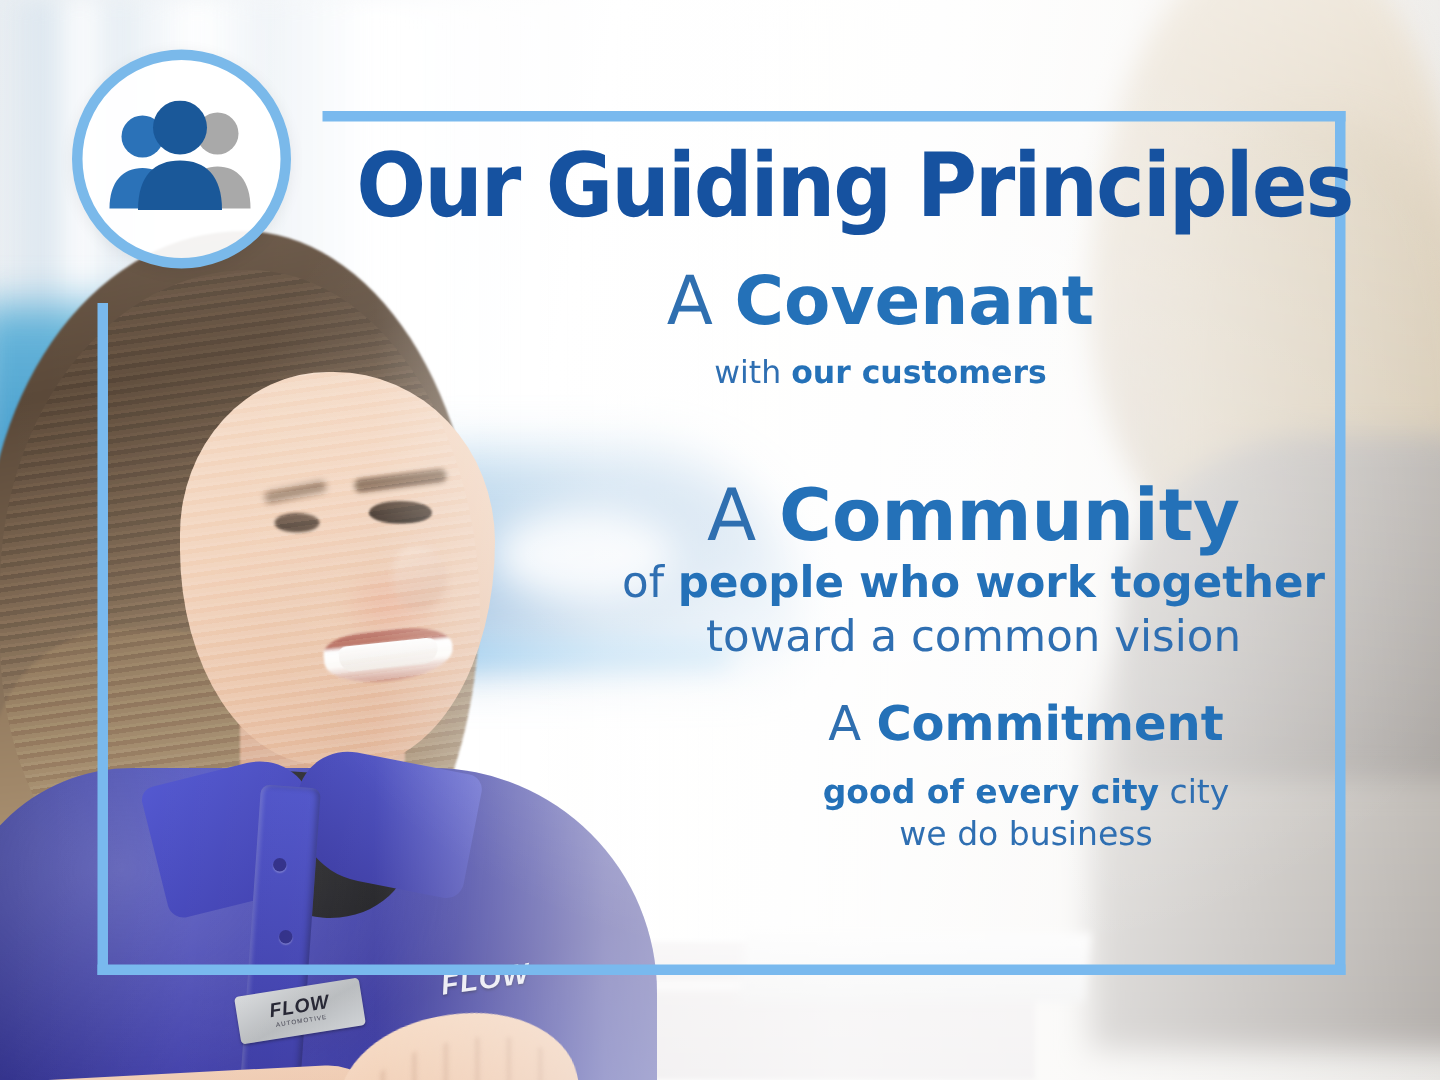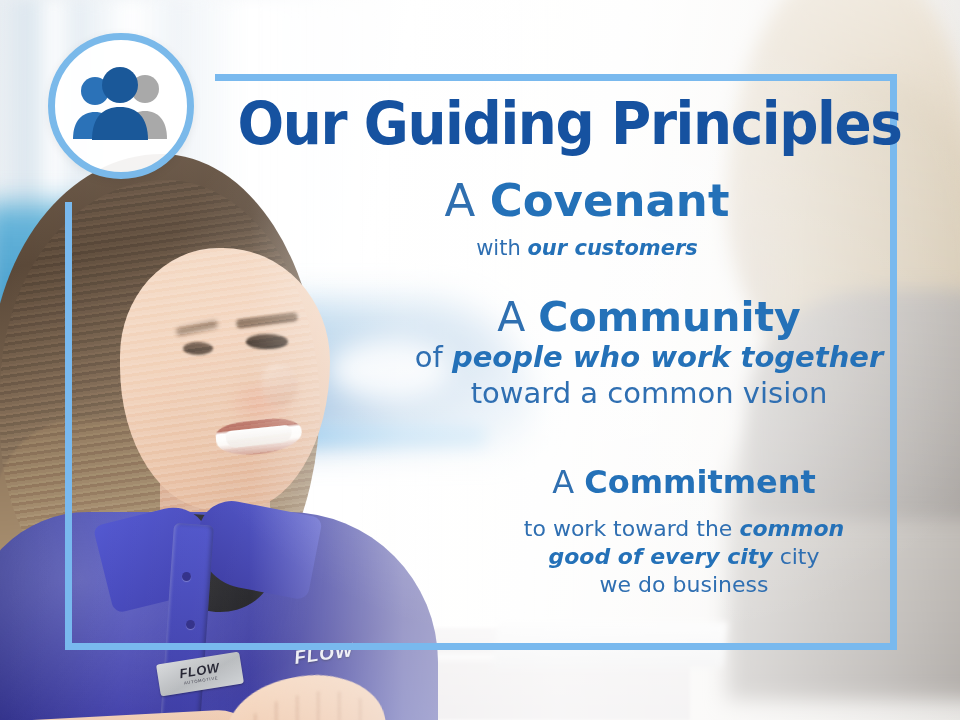--- a/index.html
+++ b/index.html
@@ -399,29 +399,29 @@
   }
   .p-head .art{ font-weight:400; color:#2f6fb0; }
   .p-head .word{ font-weight:700; color:#2471b8; }
 
   .p-sub{
     font-family:"DejaVu Sans", sans-serif;
     color:#2f6fb2;
     font-weight:400;
     line-height:1.26;
   }
-  .p-sub b{ font-weight:700; color:#2471b8;font-style:italic; }
+  .p-sub b{ font-weight:700; color:#2471b8; }
 
   
   #blk-covenant   { position:absolute; left:268px; top:0;   width:470px; text-align:center; }
   #blk-covenant .p-head { font-size:45px; }
   #blk-covenant .p-sub  { font-size:21px; margin-top:10px; }
 
   #blk-community  { position:absolute; left:300px; top:118px; width:530px; text-align:center; }
-  #blk-community .p-head{ font-size:41px; }
+  #blk-community .p-head{ font-size:48px;margin-top:24px; }
   #blk-community .p-sub { font-size:29px; }
 
   #blk-commitment { position:absolute; left:330px; top:288px; width:540px; text-align:center; }
   #blk-commitment .p-head{ font-size:32px; }
   #blk-commitment .p-sub { font-size:22px; margin-top:16px; }
 </style>
 </head>
 <body>
 
 <div id="stage">
@@ -523,20 +523,19 @@
     <div class="block" id="blk-community">
       <div class="p-head"><span class="art">A </span><span class="word">Community</span></div>
       <div class="p-sub">
           <div><span>of </span><b>people who work together</b></div>
           <div><span>toward a common vision</span></div>
         </div>
     </div>
     <div class="block" id="blk-commitment">
       <div class="p-head"><span class="art">A </span><span class="word">Commitment</span></div>
       <div class="p-sub">
-          <div><span>to work toward the </span><b>common</b></div>
           <div><b>good of every city</b><span> city</span></div>
           <div><span>we do business</span></div>
         </div>
     </div>
   </div>
 
 </div>
 
 </body></html>

